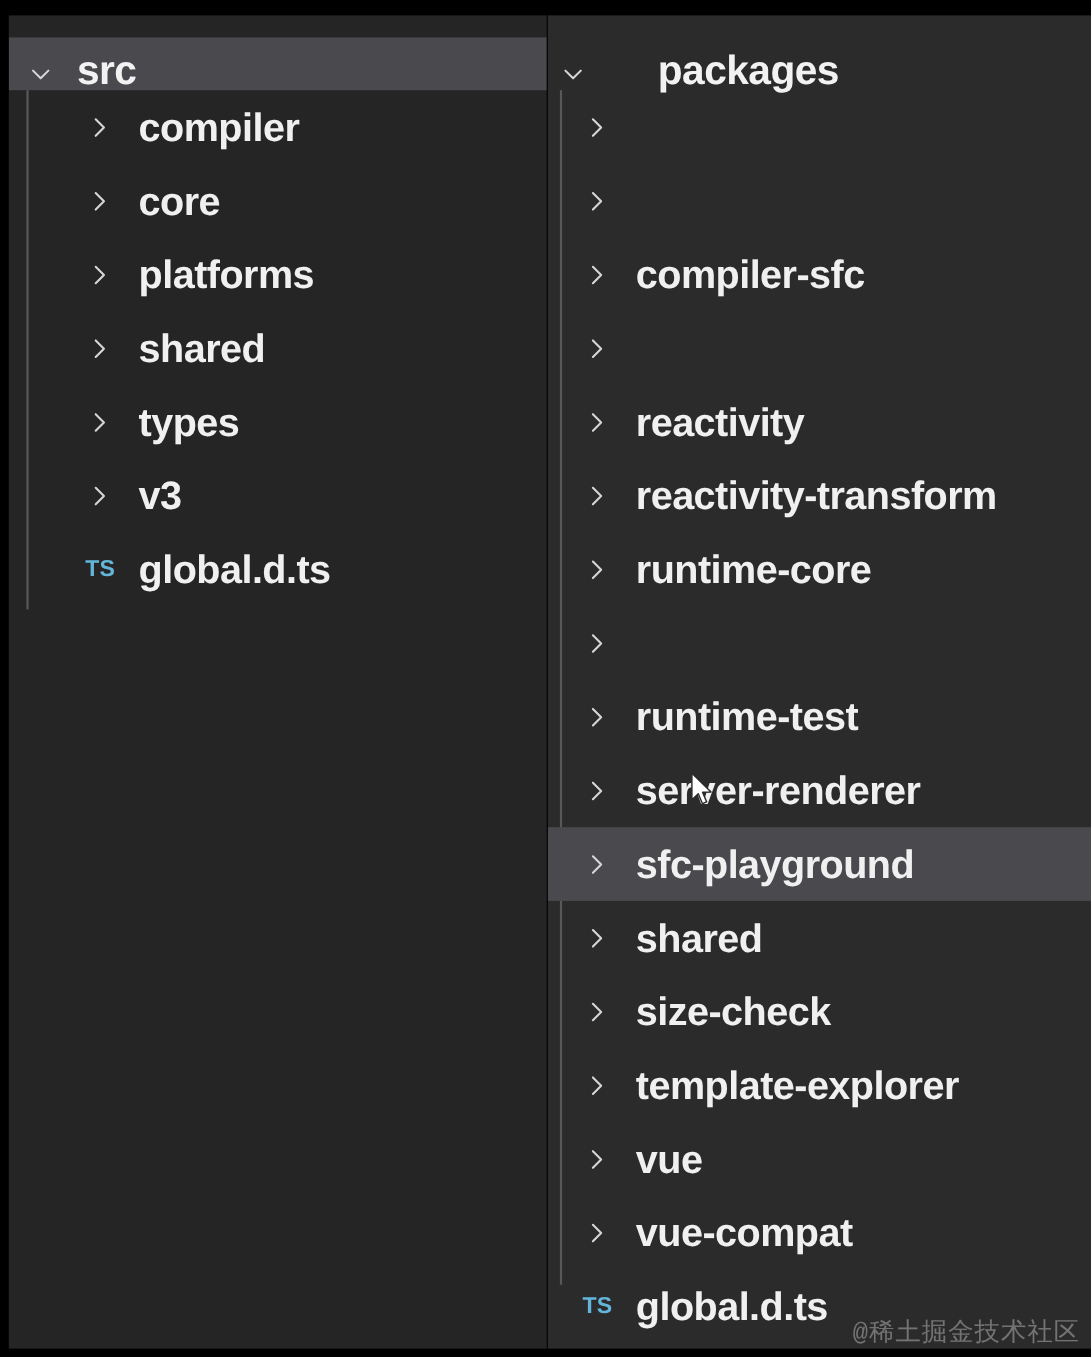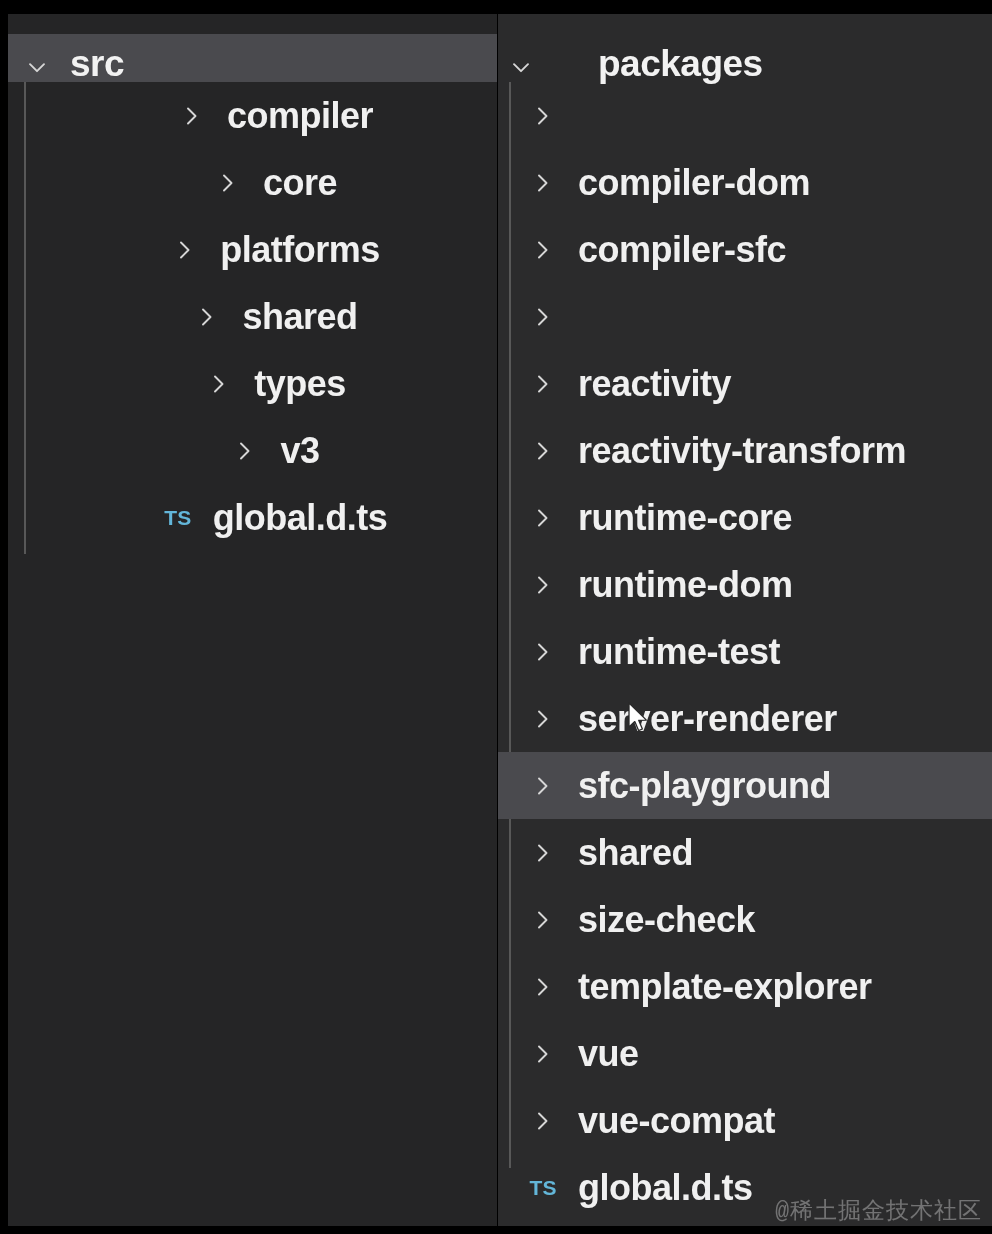--- a/index.html
+++ b/index.html
@@ -87,21 +87,21 @@
   #right-panel .indent-guide { left: 11px; top: 0; height: 1086px; }
 
   
   .row {
     position: relative;
     display: flex;
     align-items: center;
     height: 67px;
     box-sizing: border-box;
   }
-  #left-panel  .row { padding-left: 45px; justify-content: center; }
+  #left-panel  .row { padding-left: 68px; }
   #right-panel .row { padding-left: 30px; }
 
   .row.selected { background: #4a4a4e; }
 
   .row .label {
     color: #f0f0f0;
     font-size: 36px;
     font-weight: 700;
     letter-spacing: -0.5px;
     line-height: 1;
@@ -249,21 +249,20 @@
             </svg>
         </span>
       </div>
 
       <div class="row">
         <span class="chev">
           <svg viewBox="0 0 30 30">
               <path d="M11 7.5 L18.5 15 L11 22.5"></path>
             </svg>
         </span>
-        <span class="label">compiler-dom</span>
       </div>
 
       <div class="row">
         <span class="chev">
           <svg viewBox="0 0 30 30">
               <path d="M11 7.5 L18.5 15 L11 22.5"></path>
             </svg>
         </span>
         <span class="label">compiler-sfc</span>
       </div>
@@ -302,21 +301,20 @@
         </span>
         <span class="label">runtime-core</span>
       </div>
 
       <div class="row">
         <span class="chev">
           <svg viewBox="0 0 30 30">
               <path d="M11 7.5 L18.5 15 L11 22.5"></path>
             </svg>
         </span>
-        <span class="label">runtime-dom</span>
       </div>
 
       <div class="row">
         <span class="chev">
           <svg viewBox="0 0 30 30">
               <path d="M11 7.5 L18.5 15 L11 22.5"></path>
             </svg>
         </span>
         <span class="label">runtime-test</span>
       </div>

